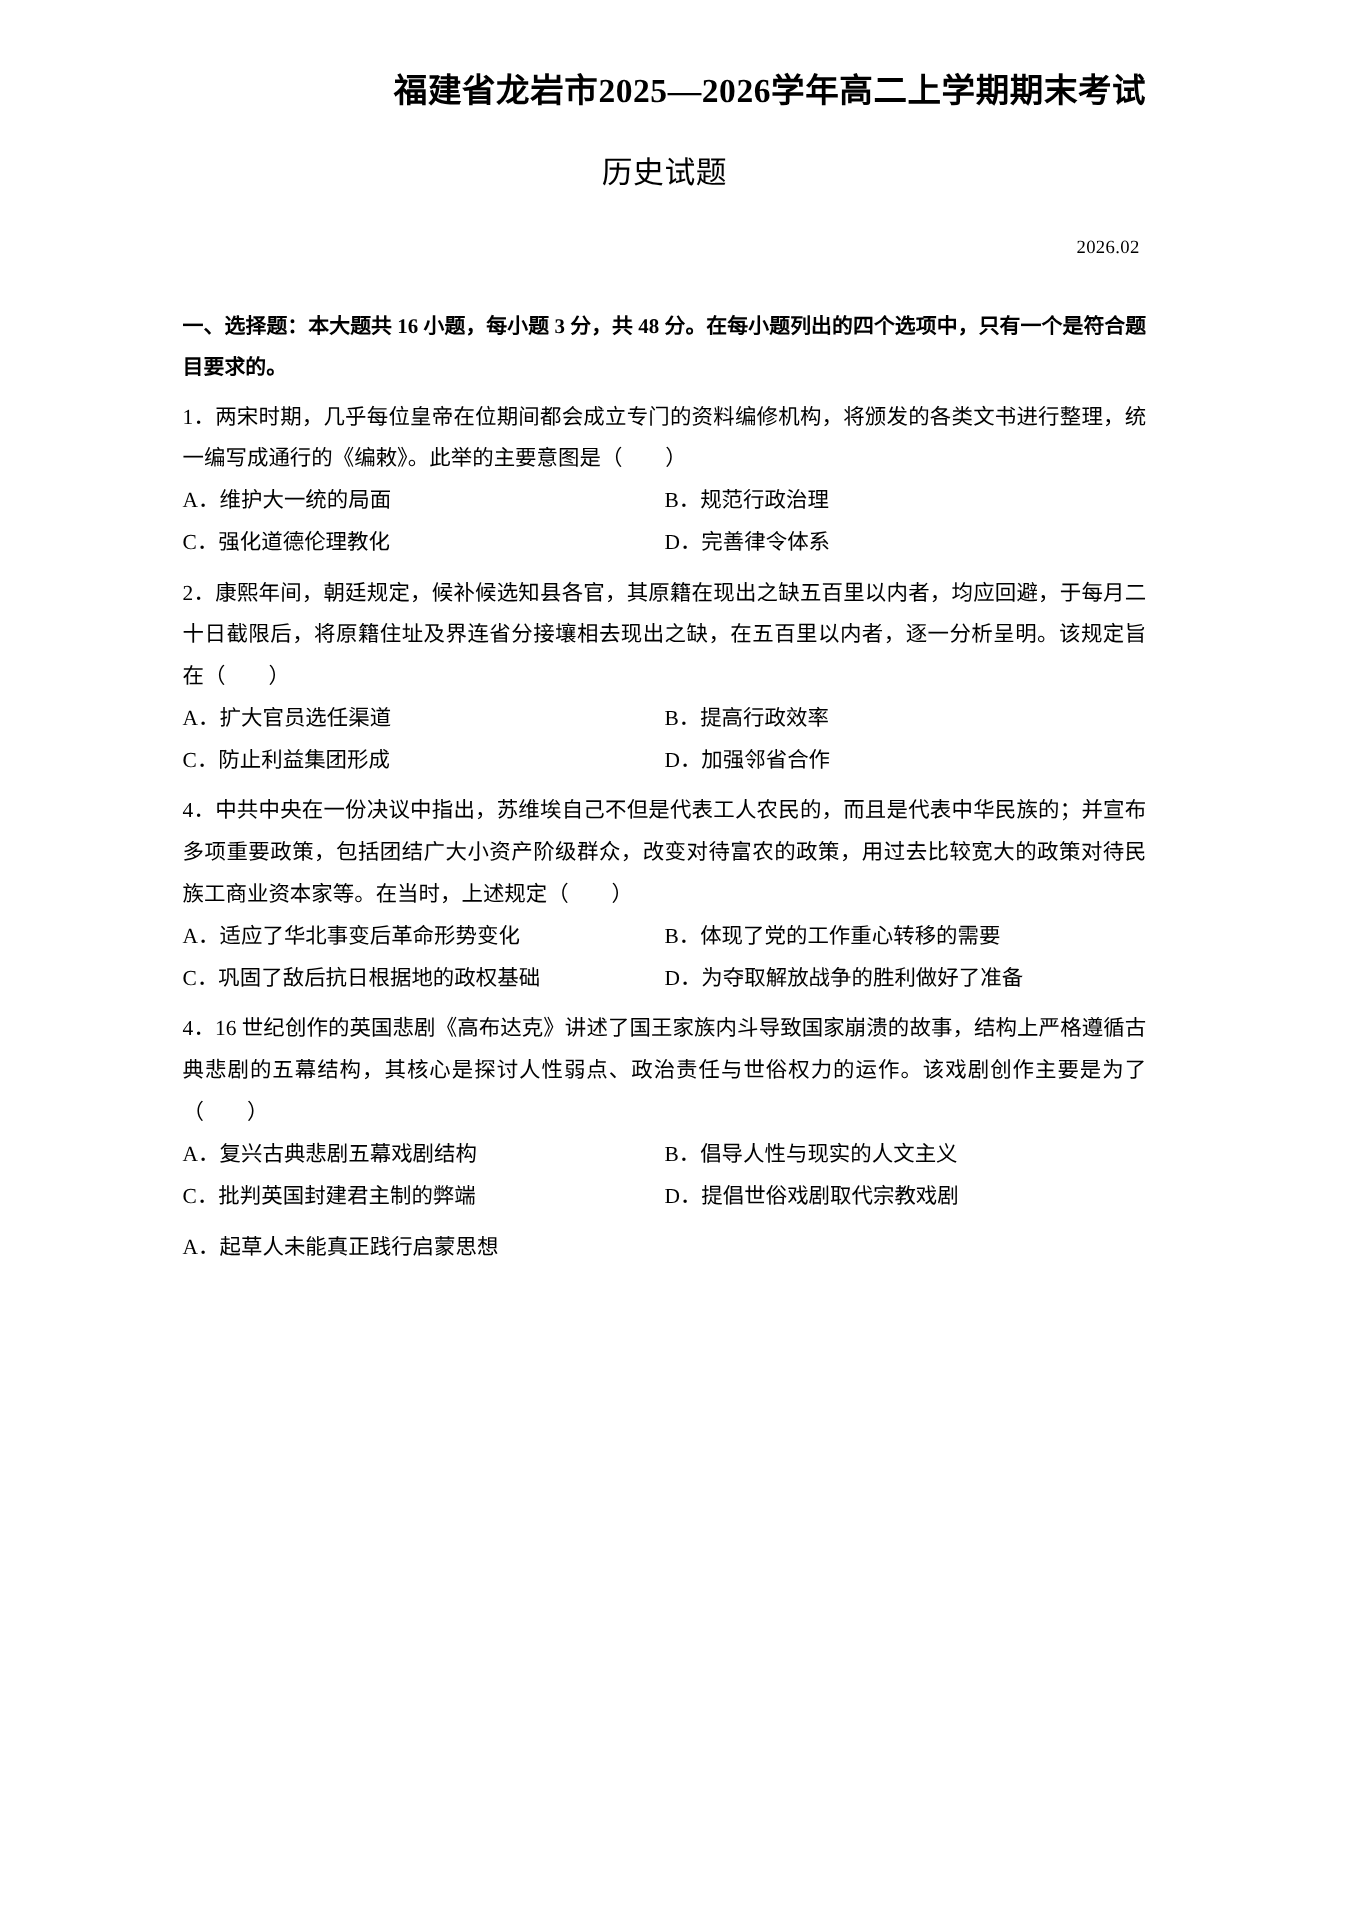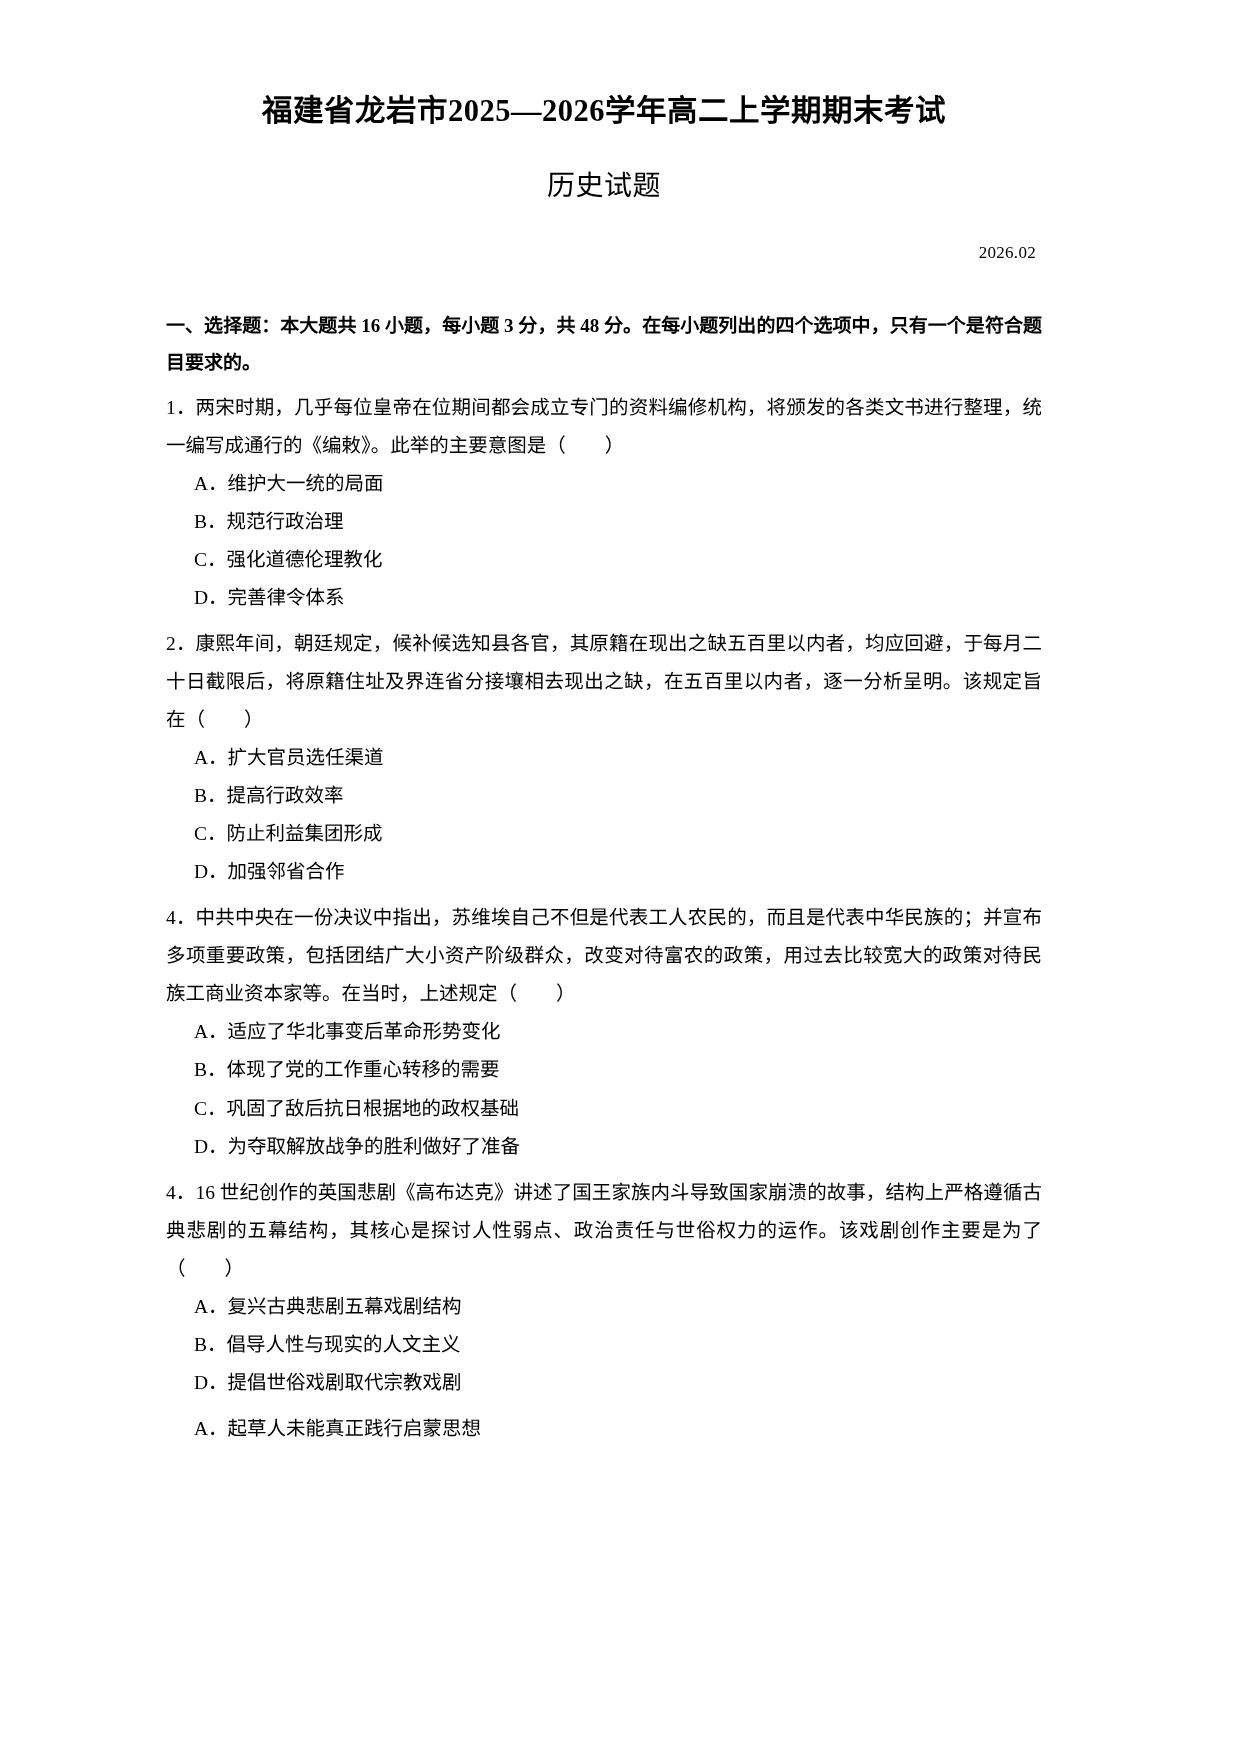--- a/index.html
+++ b/index.html
@@ -27,24 +27,24 @@
     left: 166px;
     top: 0;
     width: 876px;
   }
   
   .doc-title {
     font-family: "Liberation Serif", "DejaVu Serif", serif;
     font-weight: bold;
     font-size: 30.5px;
     line-height: 1.25;
-    text-align: center;
+    text-align: right;
     letter-spacing: 0.5px;
     margin: 0;
-    padding-top: 92px;
+    padding-top: 64px;
   }
   .doc-subtitle {
     font-family: "Liberation Serif", "DejaVu Serif", serif;
     font-weight: normal;
     font-size: 28px;
     line-height: 1.25;
     text-align: center;
     letter-spacing: 0.5px;
     margin: 0;
     padding-top: 38px;
@@ -82,21 +82,20 @@
   .options {
     display: flex;
     flex-wrap: wrap;
     font-size: 19.5px;
     line-height: 1.95;
   }
   .options .opt {
     box-sizing: border-box;
     width: 50%;
     white-space: nowrap;
-    margin-left: 28px;
   }
   .options.wide .opt {
     width: 50%;
   }
 </style>
 </head>
 <body>
 
 <div class="page">
   <div class="content">
@@ -135,20 +134,21 @@
         <div class="opt">C．巩固了敌后抗日根据地的政权基础</div>
         <div class="opt">D．为夺取解放战争的胜利做好了准备</div>
       </div>
     </div>
 
     <div class="question">
       <div class="q-stem">4．16 世纪创作的英国悲剧《高布达克》讲述了国王家族内斗导致国家崩溃的故事，结构上严格遵循古典悲剧的五幕结构，其核心是探讨人性弱点、政治责任与世俗权力的运作。该戏剧创作主要是为了（　　）</div>
       <div class="options wide">
         <div class="opt">A．复兴古典悲剧五幕戏剧结构</div>
         <div class="opt">B．倡导人性与现实的人文主义</div>
+        <div class="opt">C．批判英国封建君主制的弊端</div>
         <div class="opt">D．提倡世俗戏剧取代宗教戏剧</div>
       </div>
     </div>
 
     <div class="question">
       <div class="options">
         <div class="opt">A．起草人未能真正践行启蒙思想</div>
       </div>
     </div>
 

